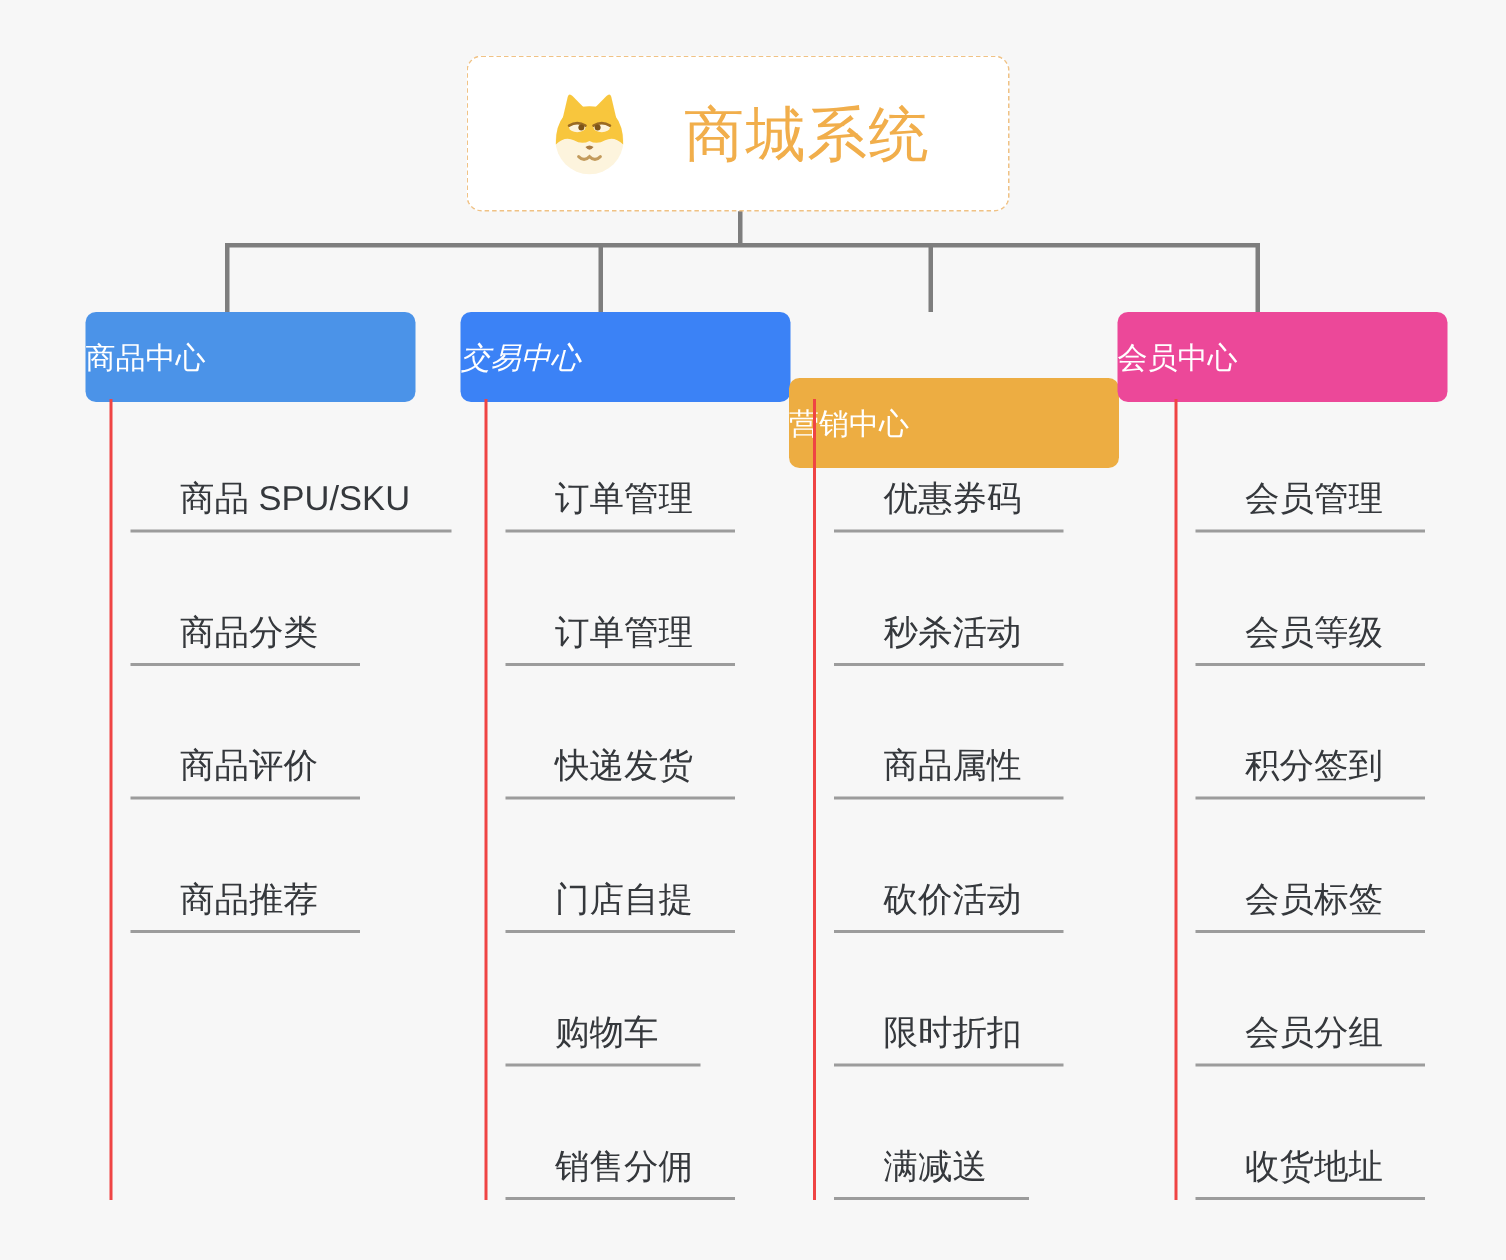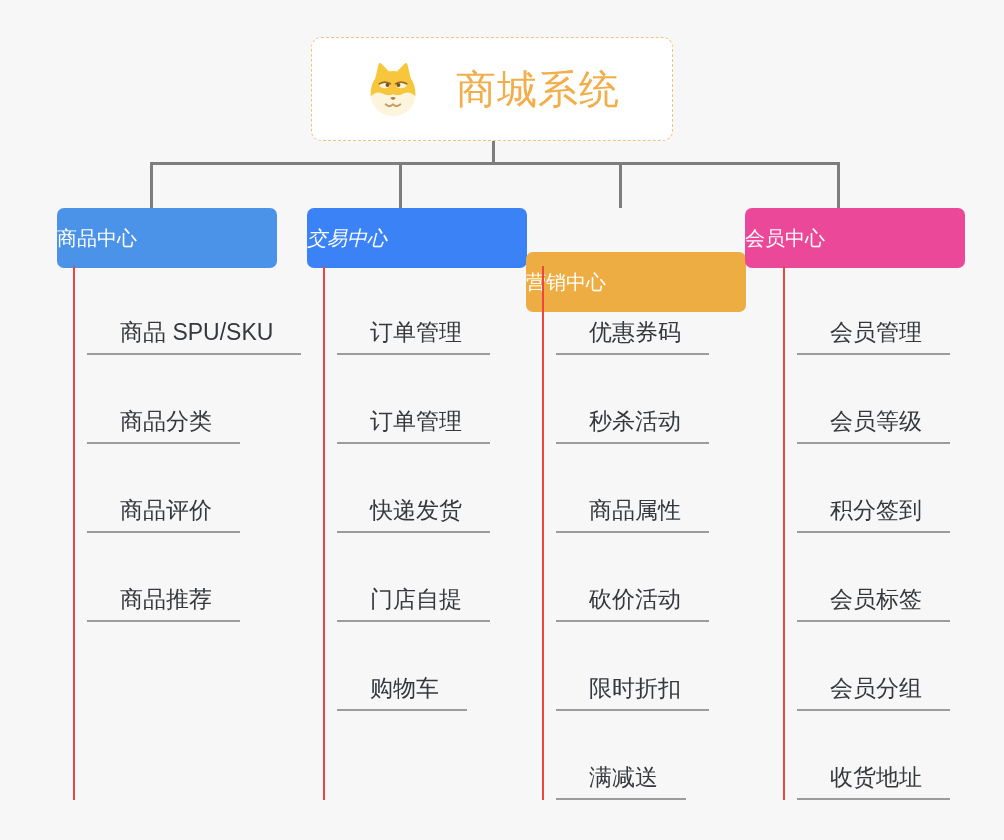--- a/index.html
+++ b/index.html
@@ -148,20 +148,23 @@
       </div>
     <div class="sub-item">
         <span class="sub-item-label">快递发货</span>
       </div>
     <div class="sub-item">
         <span class="sub-item-label">门店自提</span>
       </div>
     <div class="sub-item">
         <span class="sub-item-label">购物车</span>
       </div>
+    <div class="sub-item">
+        <span class="sub-item-label">销售分佣</span>
+      </div>
   </div>
 
   <div class="sub-list c2">
     <div class="sub-item">
         <span class="sub-item-label">优惠券码</span>
       </div>
     <div class="sub-item">
         <span class="sub-item-label">秒杀活动</span>
       </div>
     <div class="sub-item">

